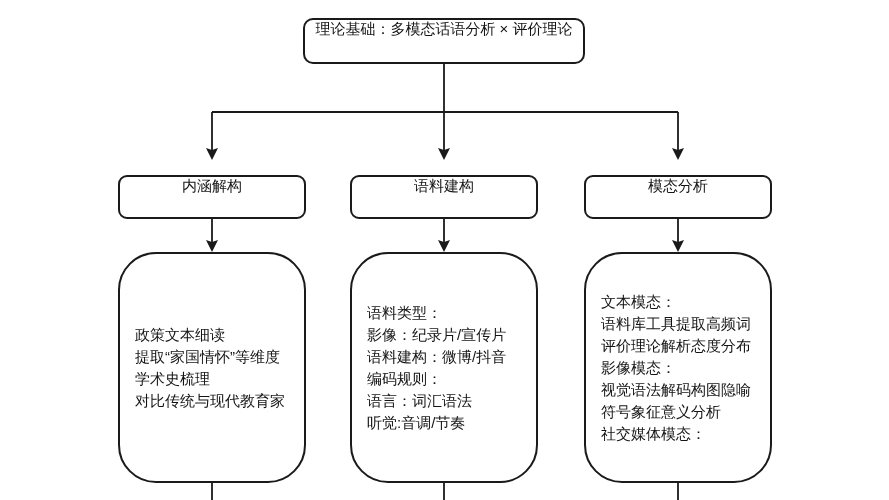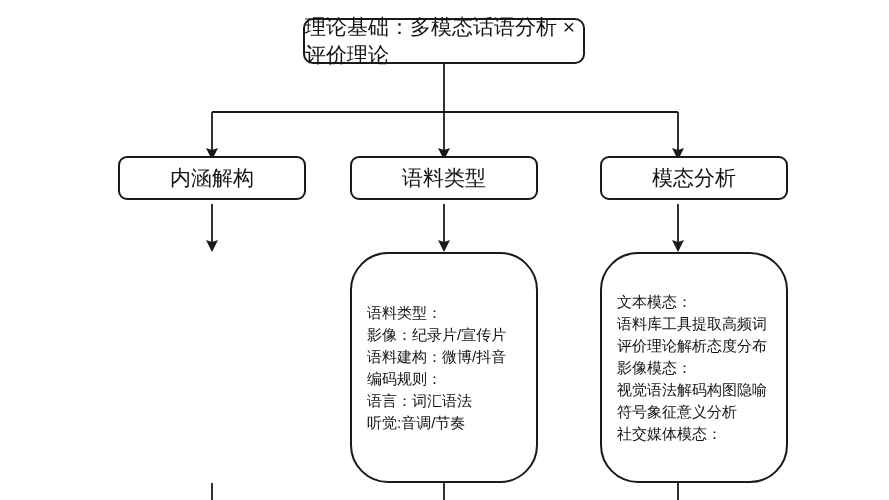--- a/index.html
+++ b/index.html
@@ -17,50 +17,49 @@
     left: 0; top: 0;
     width: 889px; height: 500px;
     pointer-events: none;
   }
   .node {
     position: absolute;
     box-sizing: border-box;
     background: #ffffff;
     border: 2px solid #1a1a1a;
     display: flex;
-    align-items: center;
     justify-content: center;
-    font-size: 21px;
+    font-size: 15px;
     color: #141414;
   }
   .node-top {
     left: 303px; top: 18px;
     width: 282px; height: 46px;
     border-radius: 10px;
   }
   .node-label {
-    top: 156px;
+    top: 175px;
     width: 188px; height: 44px;
     border-radius: 9px;
     font-weight: 500;
   }
   .node-detail {
     top: 252px;
     width: 188px; height: 231px;
     border-radius: 38px;
     flex-direction: column;
     align-items: flex-start;
     padding: 0 8px 0 15px;
     font-size: 15px;
     line-height: 22px;
     text-align: left;
   }
   .col-1 { left: 118px; }
   .col-2 { left: 350px; }
-  .col-3 { left: 584px; margin-left: 16px; }
+  .col-3 { left: 584px; }
   .detail-line { display: block; white-space: nowrap; }
 </style>
 </head>
 <body>
 
 <div class="canvas">
 
   <svg class="connectors" viewBox="0 0 889 500" xmlns="http://www.w3.org/2000/svg" fill="none" stroke="#1a1a1a" stroke-width="1.8">
 
     <path d="M444 64 L444 150"></path>
@@ -86,26 +85,32 @@
   </svg>
 
   <div class="node node-top">
     <span>理论基础：多模态话语分析 × 评价理论</span>
   </div>
 
   <div class="node node-label col-1">
     <span>内涵解构</span>
   </div>
   <div class="node node-label col-2">
-    <span>语料类型</span>
+    <span>语料建构</span>
   </div>
   <div class="node node-label col-3">
     <span>模态分析</span>
   </div>
 
+  <div class="node node-detail col-1">
+    <span class="detail-line">政策文本细读</span>
+    <span class="detail-line">提取“家国情怀”等维度</span>
+    <span class="detail-line">学术史梳理</span>
+    <span class="detail-line">对比传统与现代教育家</span>
+  </div>
 
   <div class="node node-detail col-2">
     <span class="detail-line">语料类型：</span>
     <span class="detail-line">影像：纪录片/宣传片</span>
     <span class="detail-line">语料建构：微博/抖音</span>
     <span class="detail-line">编码规则：</span>
     <span class="detail-line">语言：词汇语法</span>
     <span class="detail-line">听觉:音调/节奏</span>
   </div>
 

